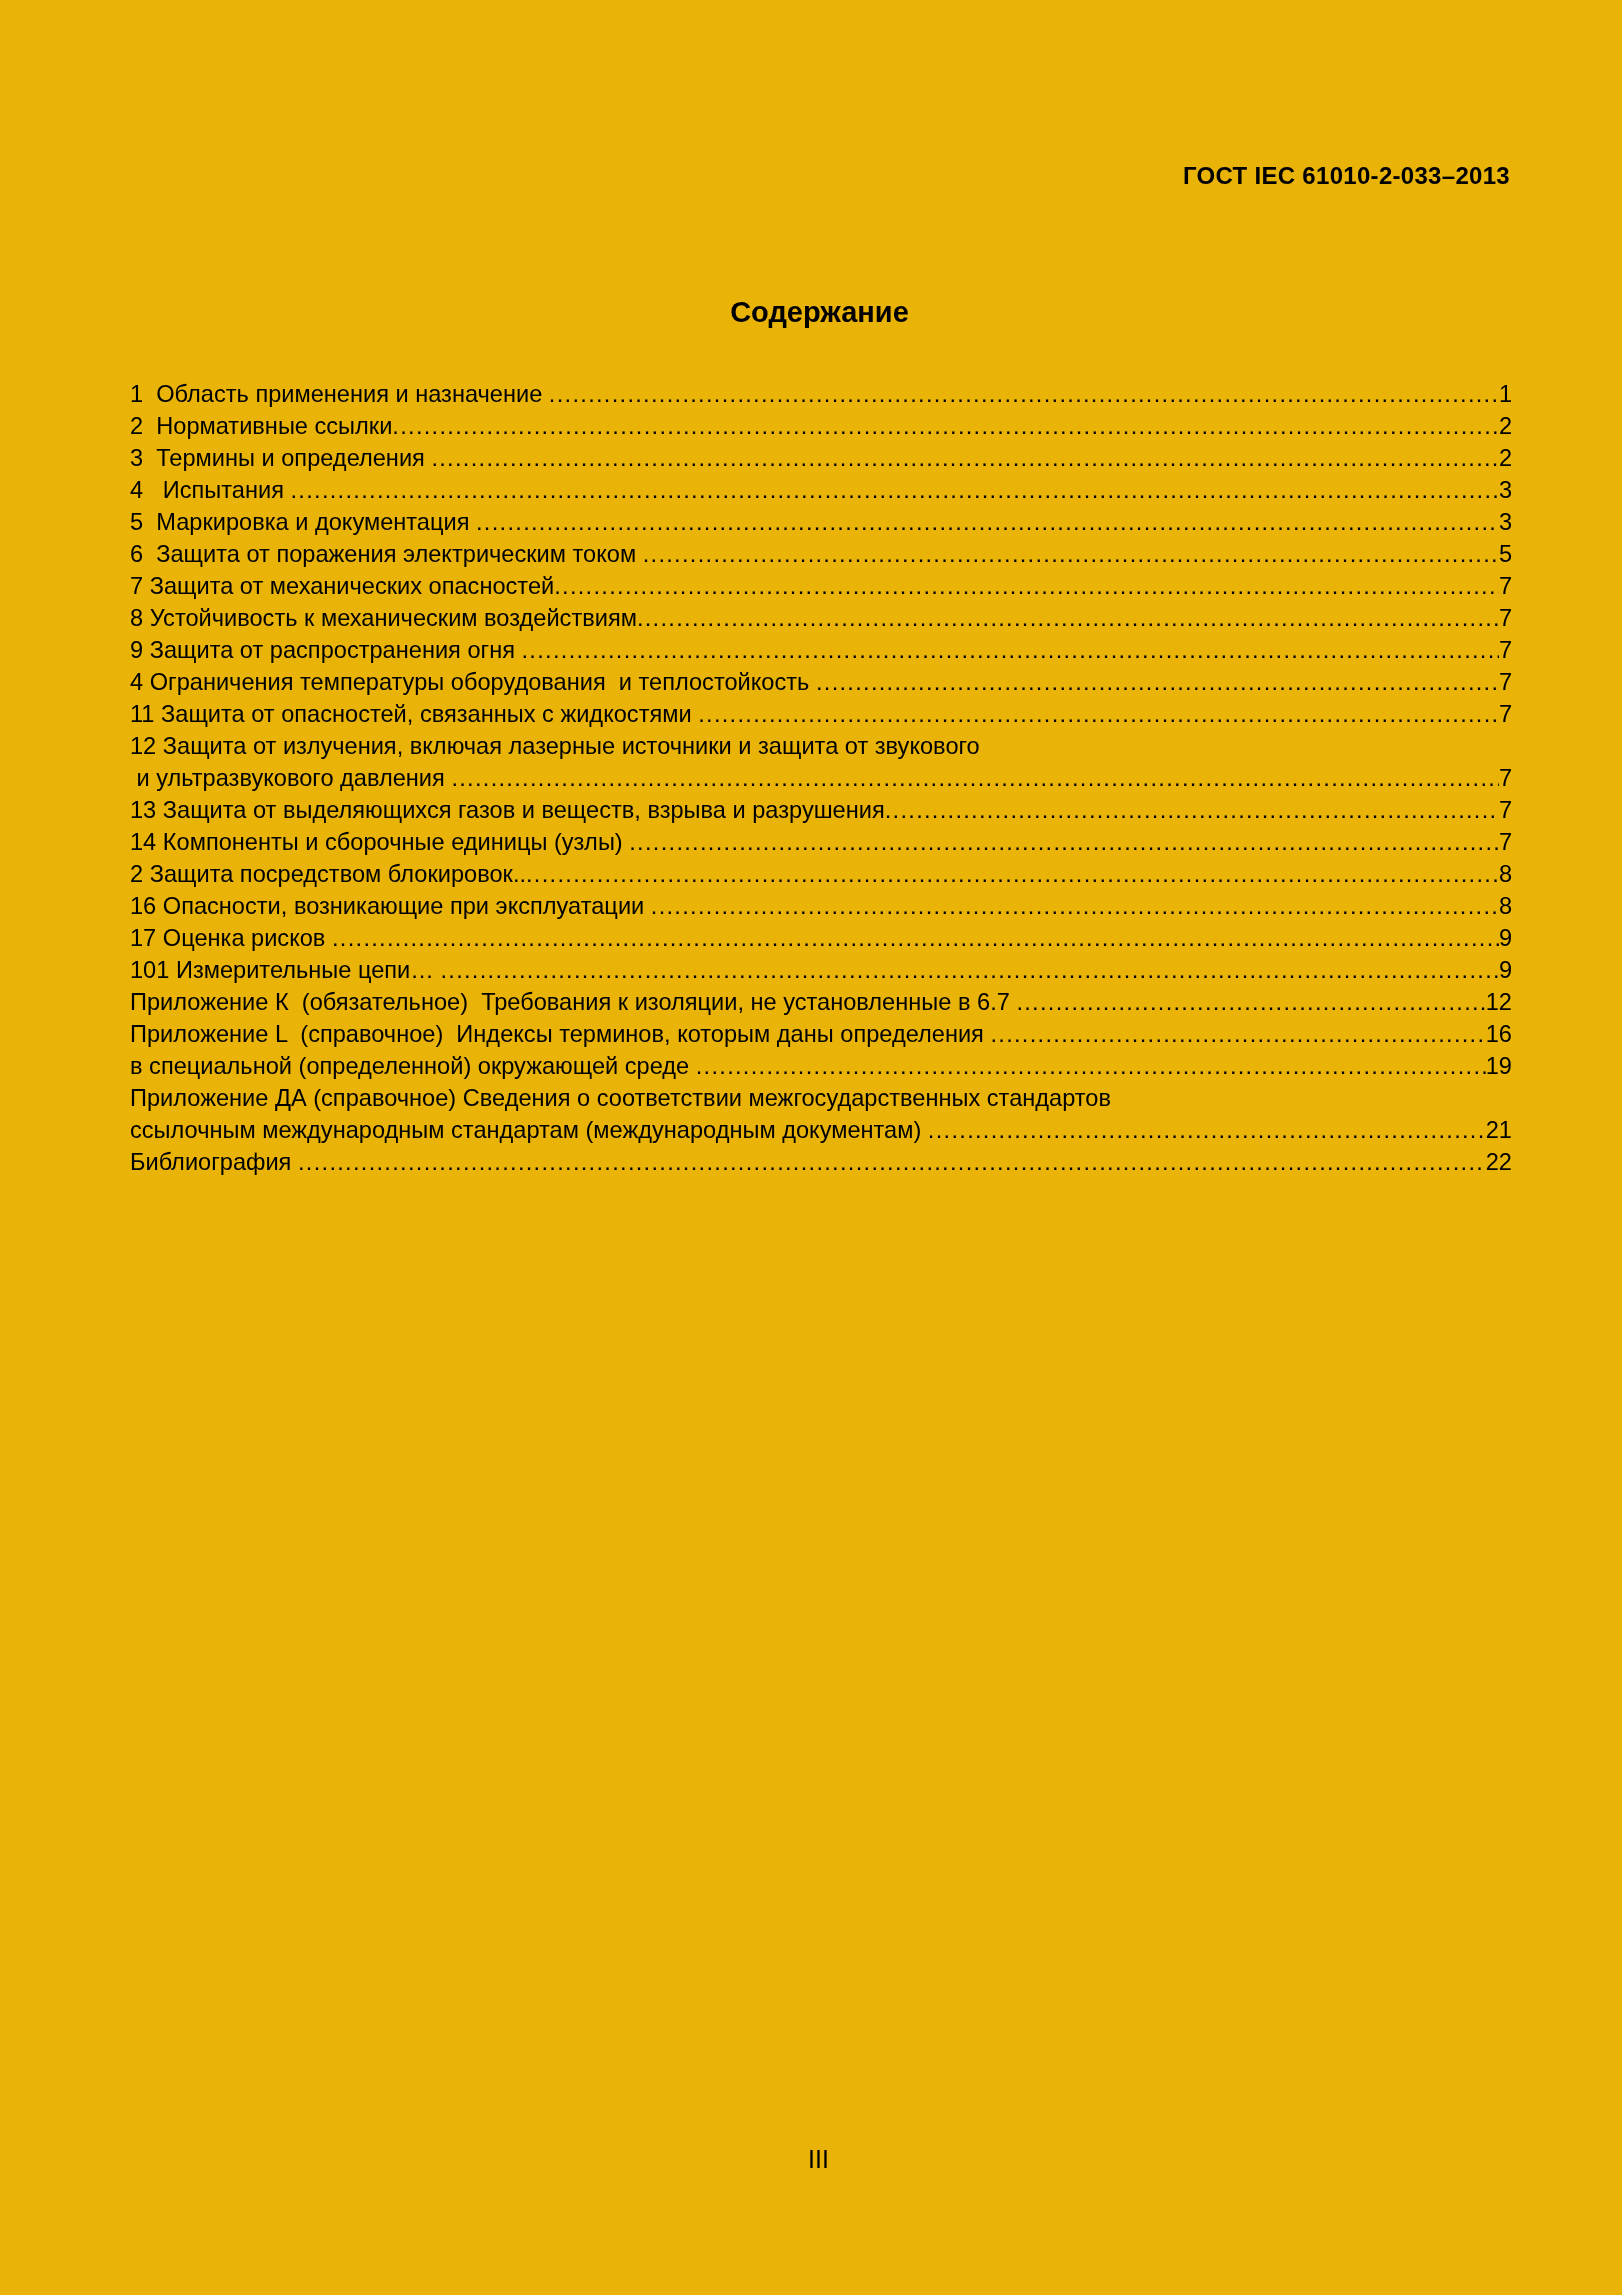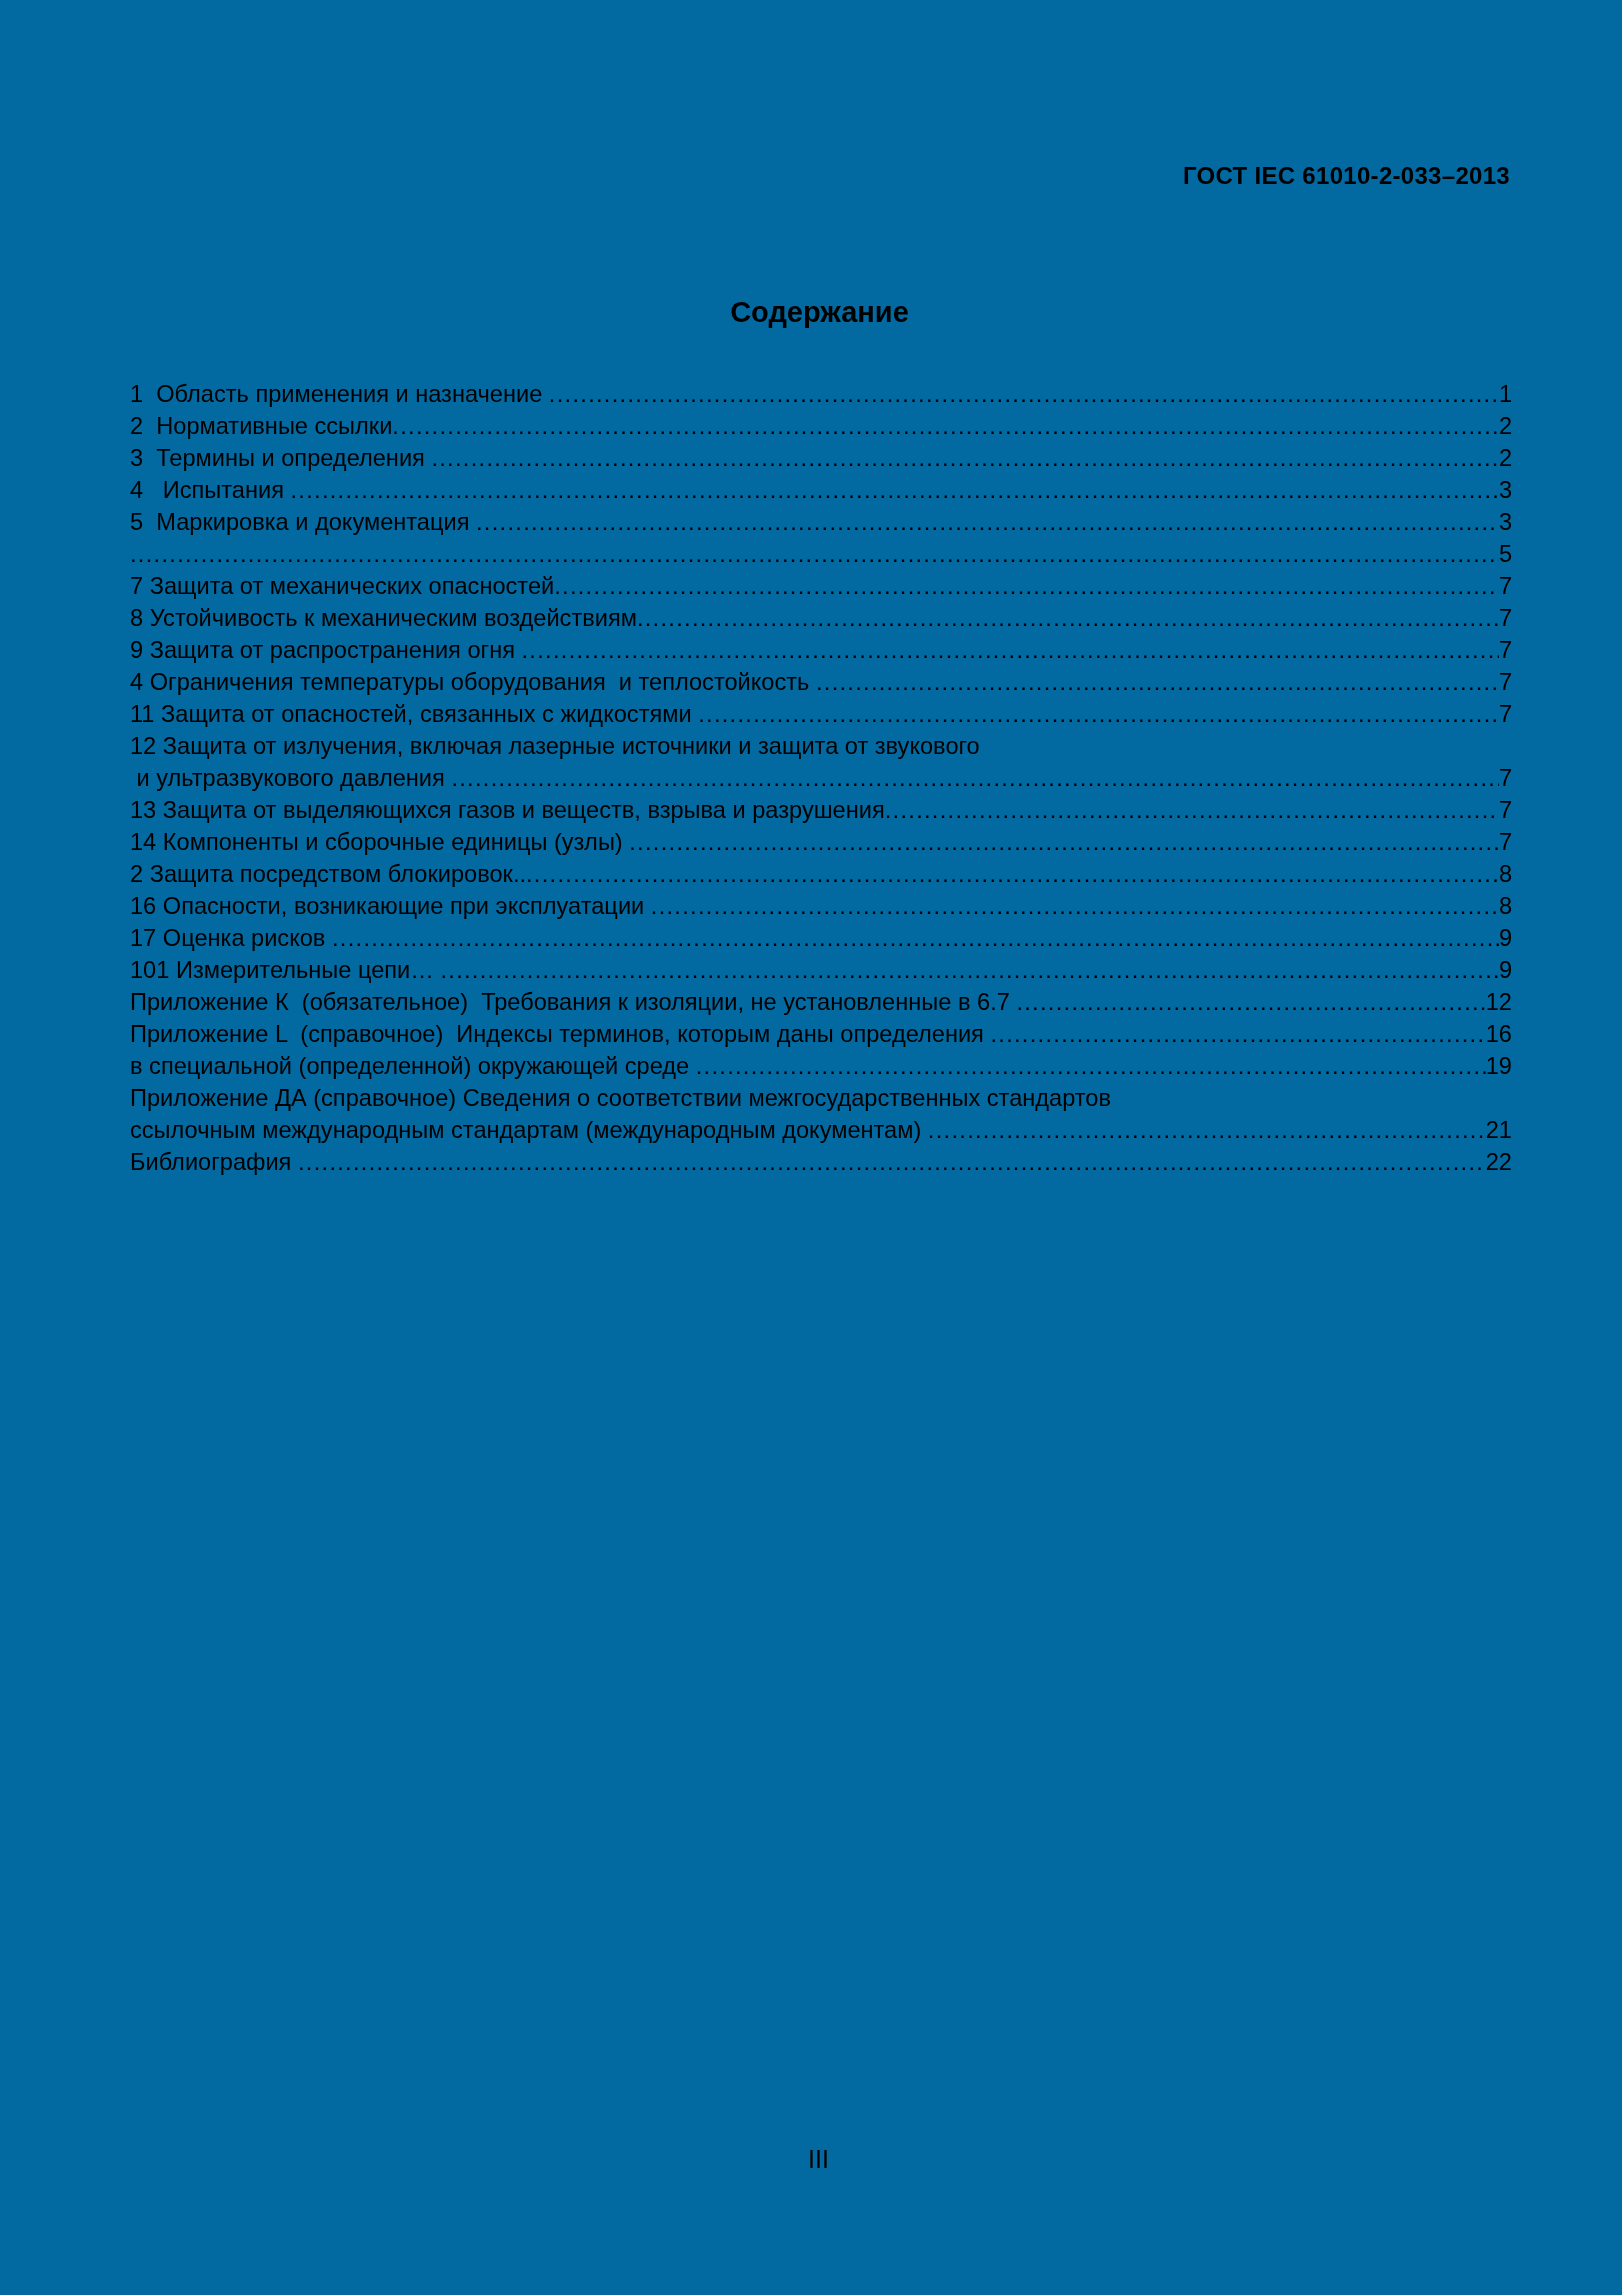--- a/index.html
+++ b/index.html
@@ -4,21 +4,21 @@
 <style>
   html, body {
     margin: 0;
     padding: 0;
     background: #e8e8e8;
   }
   .page {
     position: relative;
     width: 1623px;
     height: 2295px;
-    background: #0369a1;
+    background: #eab308;
     font-family: "Liberation Sans", sans-serif;
     color: #000000;
     overflow: hidden;
   }
   .doc-header {
     position: absolute;
     top: 162px;
     left: 130px;
     right: 113px;
     text-align: right;
@@ -107,20 +107,21 @@
       <span class="toc-label">4   Испытания </span>
       <span class="leader"></span>
       <span class="toc-page">3</span>
     </div>
       <div class="toc-row">
       <span class="toc-label">5  Маркировка и документация </span>
       <span class="leader"></span>
       <span class="toc-page">3</span>
     </div>
       <div class="toc-row">
+      <span class="toc-label">6  Защита от поражения электрическим током </span>
       <span class="leader"></span>
       <span class="toc-page">5</span>
     </div>
       <div class="toc-row">
       <span class="toc-label">7 Защита от механических опасностей</span>
       <span class="leader"></span>
       <span class="toc-page">7</span>
     </div>
       <div class="toc-row">
       <span class="toc-label">8 Устойчивость к механическим воздействиям</span>

